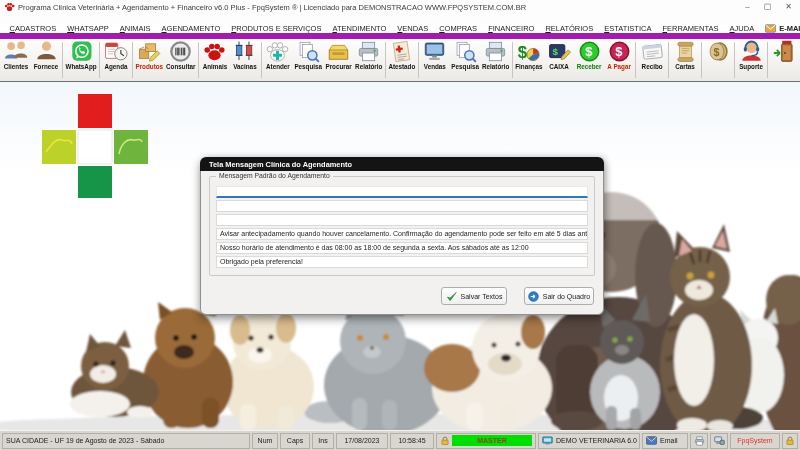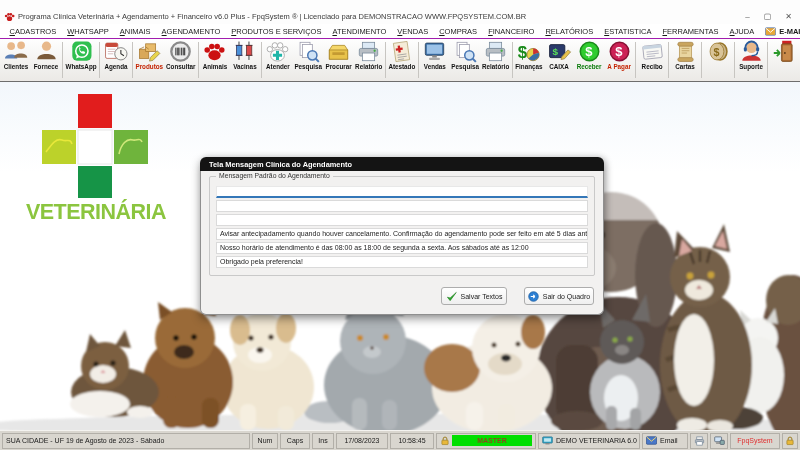--- a/index.html
+++ b/index.html
@@ -1,27 +1,27 @@
 <!DOCTYPE html>
 <html><head>
 <meta charset="utf-8">
 <style>
   *{margin:0;padding:0;box-sizing:border-box;}
   html,body{width:800px;height:450px;overflow:hidden;font-family:"Liberation Sans",sans-serif;}
   .window{width:800px;height:450px;display:flex;flex-direction:column;background:#fff;}
 
   
-  .titlebar{height:13px;background:#fdfdfd;display:flex;align-items:flex-start;padding:12px 4px;flex:none;}
+  .titlebar{height:13px;background:#fdfdfd;display:flex;align-items:flex-end;padding:12px 4px;flex:none;}
   .titlebar .ticon{width:11px;height:10px;margin-right:3px;flex:none;}
   .titlebar .ttext{font-size:7.5px;color:#3a3a3a;white-space:nowrap;overflow:hidden;flex:1;}
   .wctl{display:flex;gap:14px;margin-right:4px;color:#555;font-size:8px;line-height:10px;}
   .wctl span{cursor:default;}
 
   
-  .menubar{height:15px;background:#fff;display:flex;align-items:center;padding:0 4px;flex:none;border-bottom:1px solid #a21caf;}
+  .menubar{height:15px;background:#fff;display:flex;align-items:center;padding:0 4px;flex:none;border-bottom:6px solid #a21caf;}
   .mi{font-size:7.5px;color:#1a1a1a;padding:0 5.5px;white-space:nowrap;}
   .mi u{text-underline-offset:1px;}
   .mi-email{display:flex;align-items:center;gap:3px;font-weight:bold;}
   .mi-email svg{width:11px;height:9px;}
 
   
   .toolbar{height:43px;flex:none;display:flex;align-items:stretch;background:linear-gradient(180deg,#fefefe,#ebe9e6);border-bottom:1px solid #6d6d6d;padding:0 1px;}
   .tb{display:flex;flex-direction:column;align-items:center;justify-content:flex-start;padding:1px 2px 0 2px;min-width:27px;cursor:pointer;}
   .tb svg{height:23px;width:27px;flex:none;}
   .tl{font-size:6.3px;font-weight:bold;color:#111;white-space:nowrap;line-height:8px;}
@@ -469,21 +469,20 @@
     <div class="logo">
       <svg width="150" height="104" viewBox="0 0 150 104">
         <rect x="57" y="0" width="34" height="34" fill="#e11d1d"></rect>
         <rect x="21" y="36" width="34" height="34" fill="#bcd22a"></rect>
         <rect x="57" y="36" width="34" height="34" fill="#ffffff" stroke="#e8e8e8"></rect>
         <rect x="93" y="36" width="34" height="34" fill="#6fb43c"></rect>
         <rect x="57" y="72" width="34" height="32" fill="#169447"></rect>
         <path d="M25 58c6-8 10-14 16-12 5 2 8-2 10 4" fill="none" stroke="#e8e83a" stroke-width="1.6"></path>
         <path d="M98 60c2-10 8-16 14-14 4 1 7-3 9 2" fill="none" stroke="#cfe87a" stroke-width="1.6"></path>
       </svg>
-      <div class="logo-text">VETERINÁRIA</div>
     </div>
 
     <div class="dialog">
       <div class="dlg-title">
           <span>Tela Mensagem Clínica do Agendamento</span>
         </div>
       <div class="dlg-body">
         <div class="grp">
           <span class="grp-label">Mensagem Padrão do Agendamento</span>
           <div class="flds">

